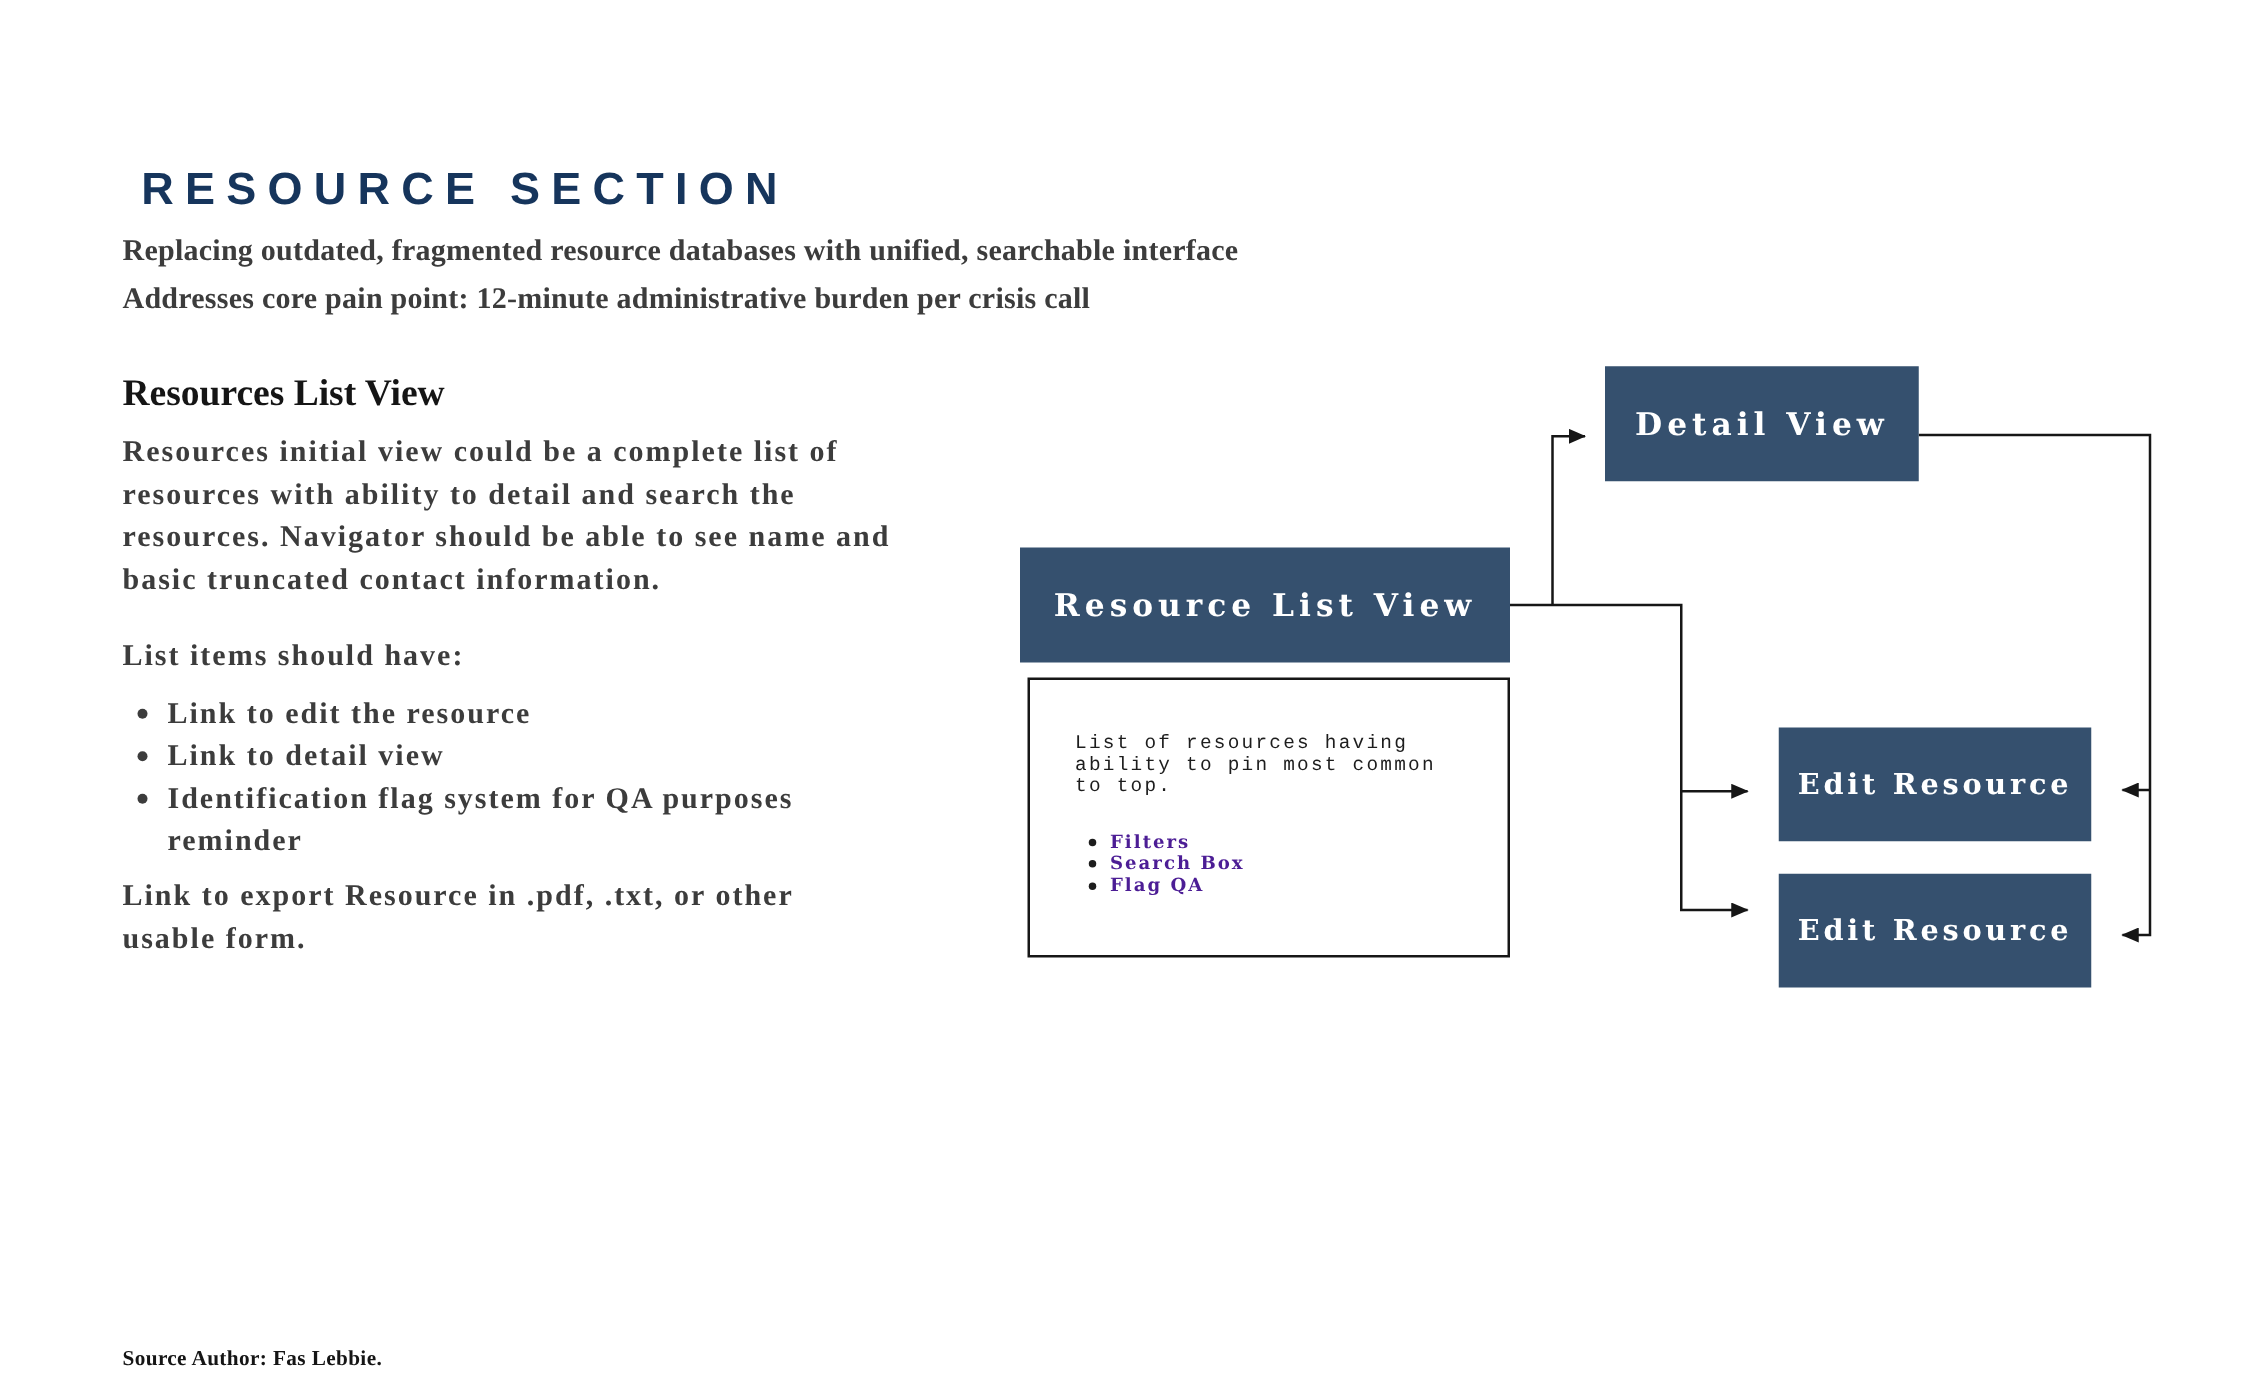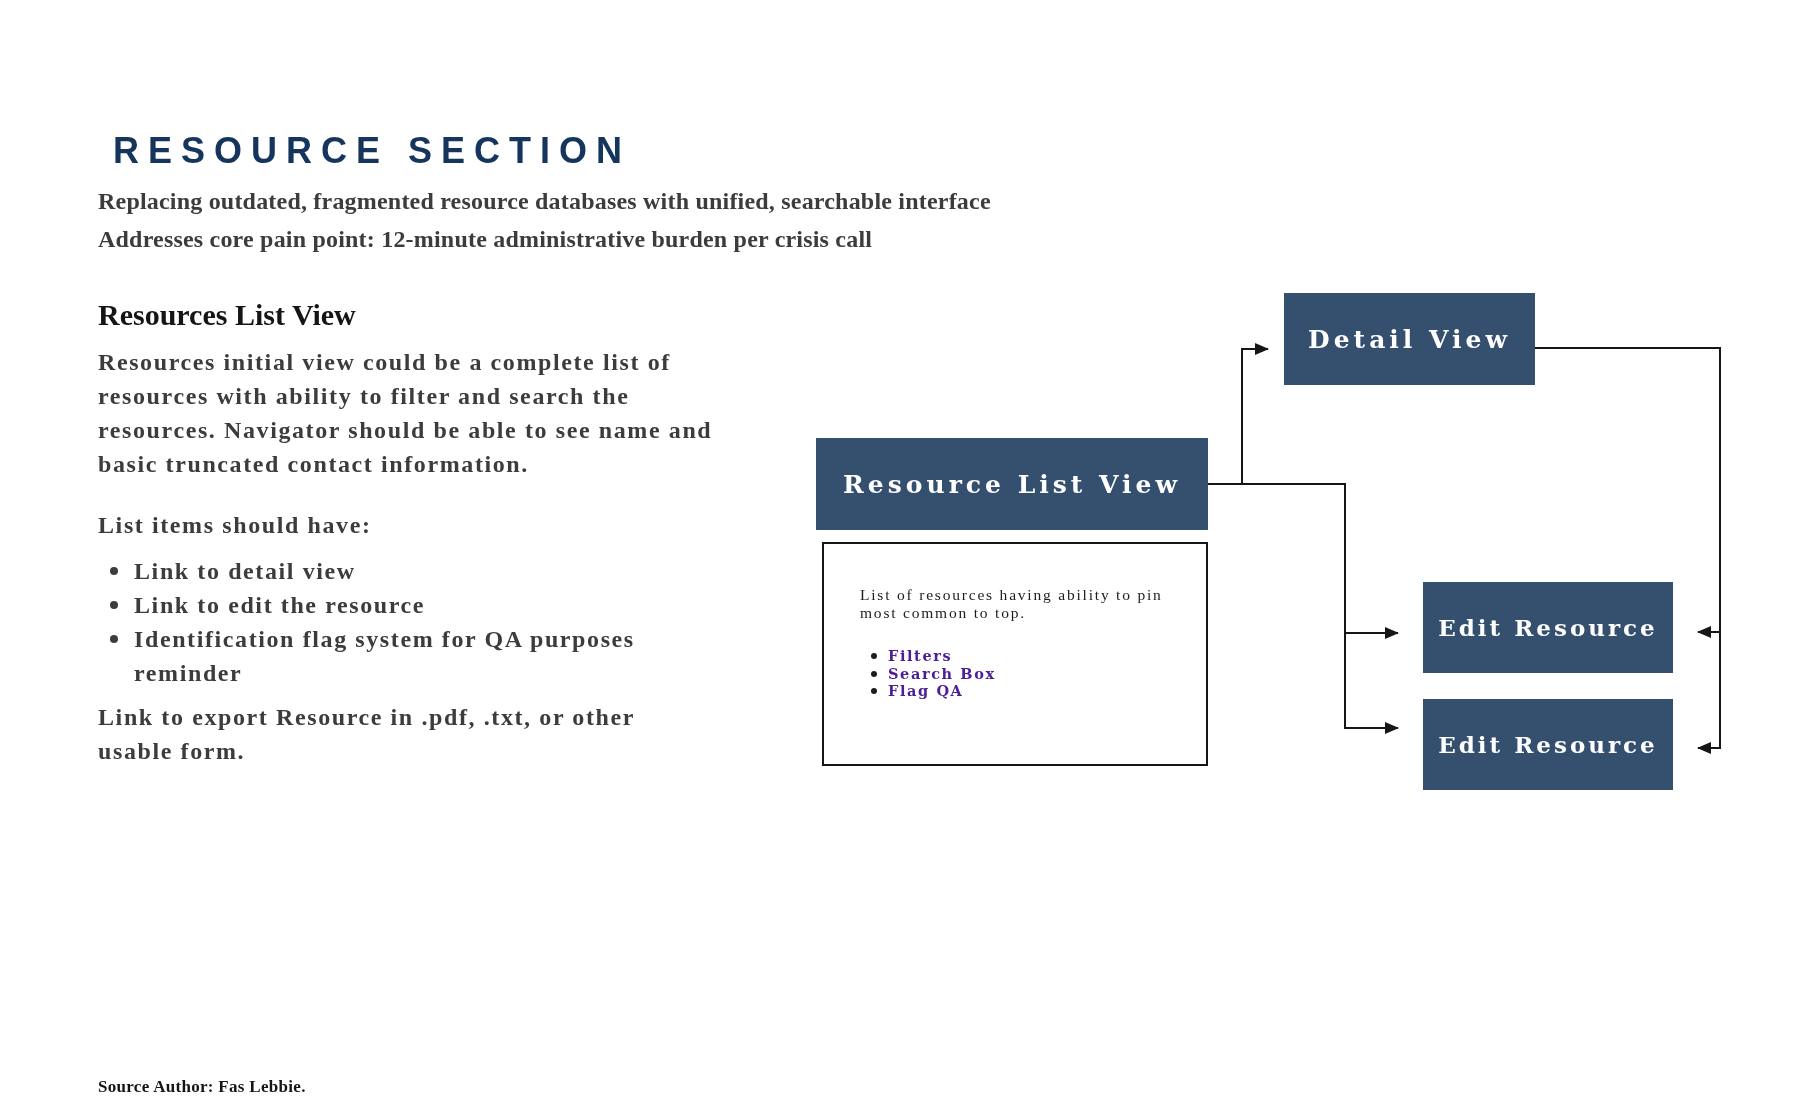--- a/index.html
+++ b/index.html
@@ -127,21 +127,21 @@
   .node-edit2{left:1423px;top:699px;width:250px;height:91px;font-size:23px;letter-spacing:3px;}
 
   .note-box{
     position:absolute;left:822px;top:542px;width:386px;height:224px;
     background:#ffffff;
     border:2px solid var(--line);
     padding:42px 30px 0 36px;
   }
   .note-text{
     margin:0;
-    font-family:Liberation Serif, serif;
+    font-family:Liberation Mono, monospace;
     font-size:15.5px;
     line-height:17.5px;
     letter-spacing:1.8px;
     color:#1d1d1d;
     max-width:305px;
   }
   ul.note-list{
     margin:26px 0 0 0;
     padding:0 0 0 28px;
     list-style:none;
@@ -167,26 +167,26 @@
 
 <div class="page">
 
   <div class="left-col">
     <h1 class="slide-title">RESOURCE SECTION</h1>
 
     <p class="section-line">Replacing outdated, fragmented resource databases with unified, searchable interface</p>
     <p class="section-line">Addresses core pain point: 12-minute administrative burden per crisis call</p>
 
     <h3 class="subsection-heading">Resources List View</h3>
-    <p class="body-par">Resources initial view could be a complete list of resources with ability to filter and search the resources. Navigator should be able to see name and basic truncated contact information.</p>
+    <p class="body-par">Resources initial view could be a complete list of resources with ability to detail and search the resources. Navigator should be able to see name and basic truncated contact information.</p>
 
     <p class="list-intro">List items should have:</p>
     <ul class="feature-list">
+      <li>Link to edit the resource</li>
       <li>Link to detail view</li>
-      <li>Link to edit the resource</li>
       <li>Identification flag system for QA purposes reminder</li>
     </ul>
 
     <p class="export-note">Link to export Resource in .pdf, .txt, or other usable form.</p>
   </div>
 
   <p class="source-credit">Source Author: Fas Lebbie.</p>
 
   <svg class="connectors" width="1800" height="1098" viewBox="0 0 1800 1098">
     <defs>

